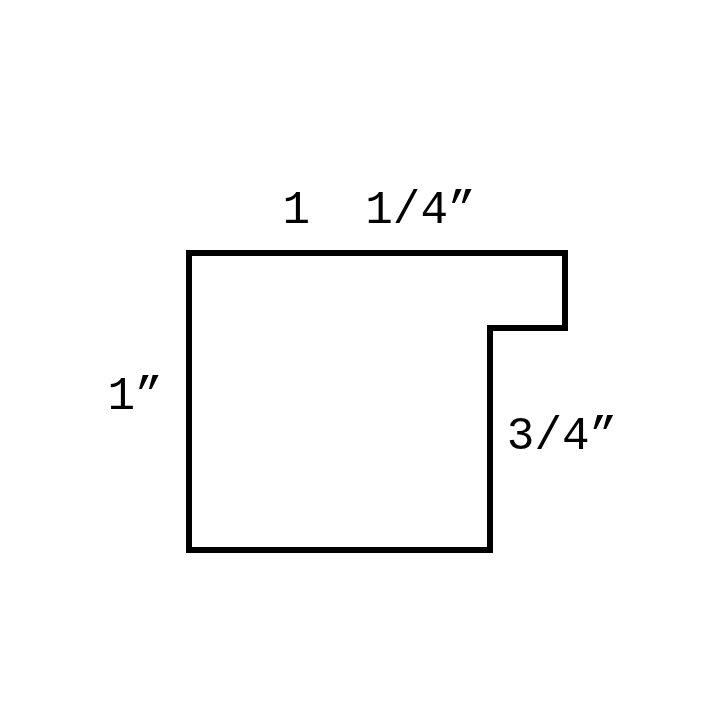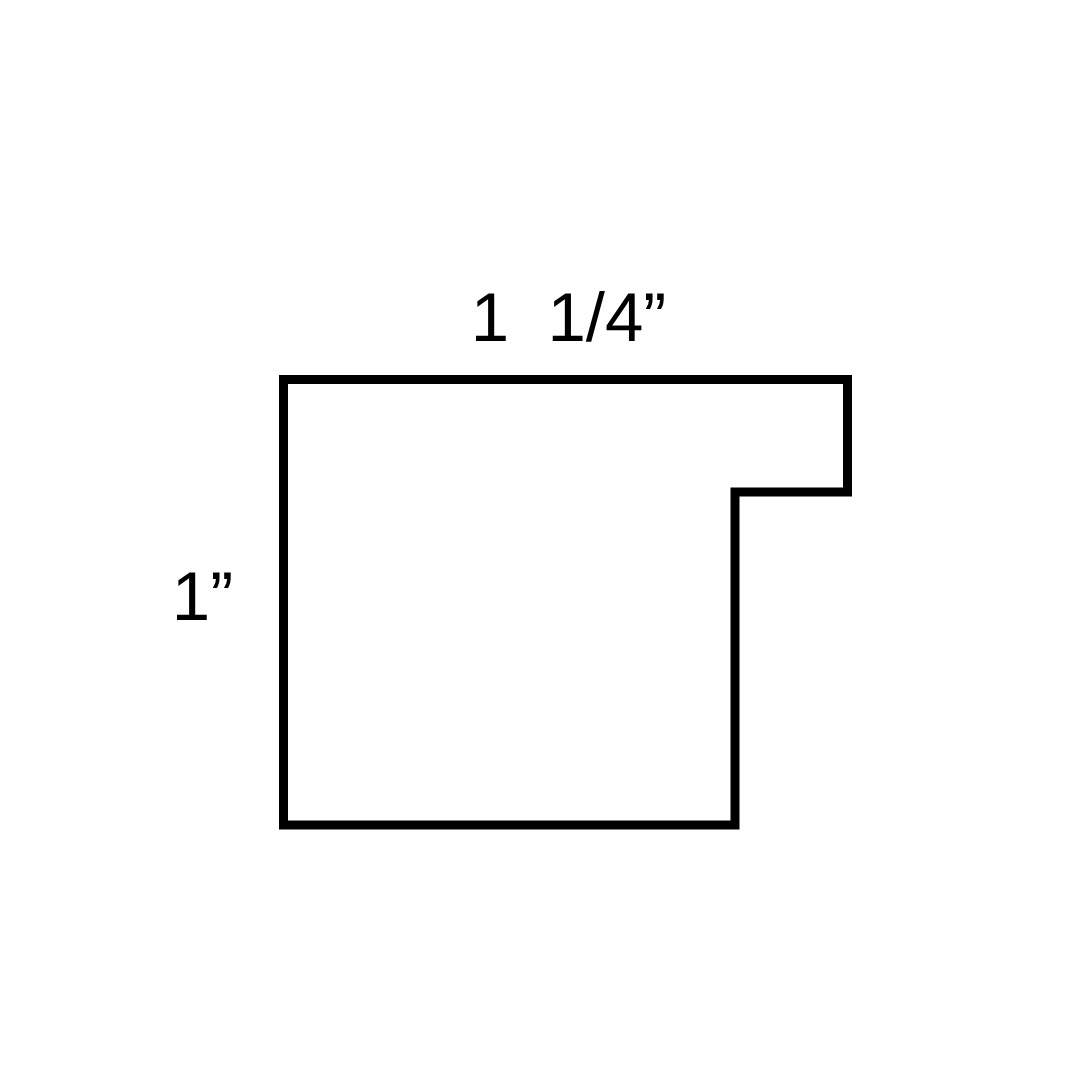--- a/index.html
+++ b/index.html
@@ -6,21 +6,21 @@
     margin: 0;
     padding: 0;
     background: #ffffff;
   }
   .canvas {
     position: relative;
     width: 664px;
     height: 720px;
     background: #ffffff;
     overflow: hidden;
-    font-family: Liberation Sans, sans-serif;
+    font-family: Liberation Mono, monospace;
   }
   .canvas svg {
     position: absolute;
     left: 0;
     top: 0;
   }
   .dim-label {
     position: absolute;
     transform: translate(-50%, -50%);
     color: #000000;
@@ -40,14 +40,15 @@
 <div class="canvas">
 
   <svg width="720" height="720" viewBox="0 0 720 720">
     <path d="M189 253 H565 V328 H490 V550 H189 Z" fill="none" stroke="#000000" stroke-width="6" stroke-linejoin="miter" stroke-miterlimit="10"></path>
   </svg>
 
   <div class="dim-label dim-top">1  1/4”</div>
 
   <div class="dim-label dim-left">1”</div>
 
+  <div class="dim-label dim-right">3/4”</div>
 
 </div>
 
 </body></html>

